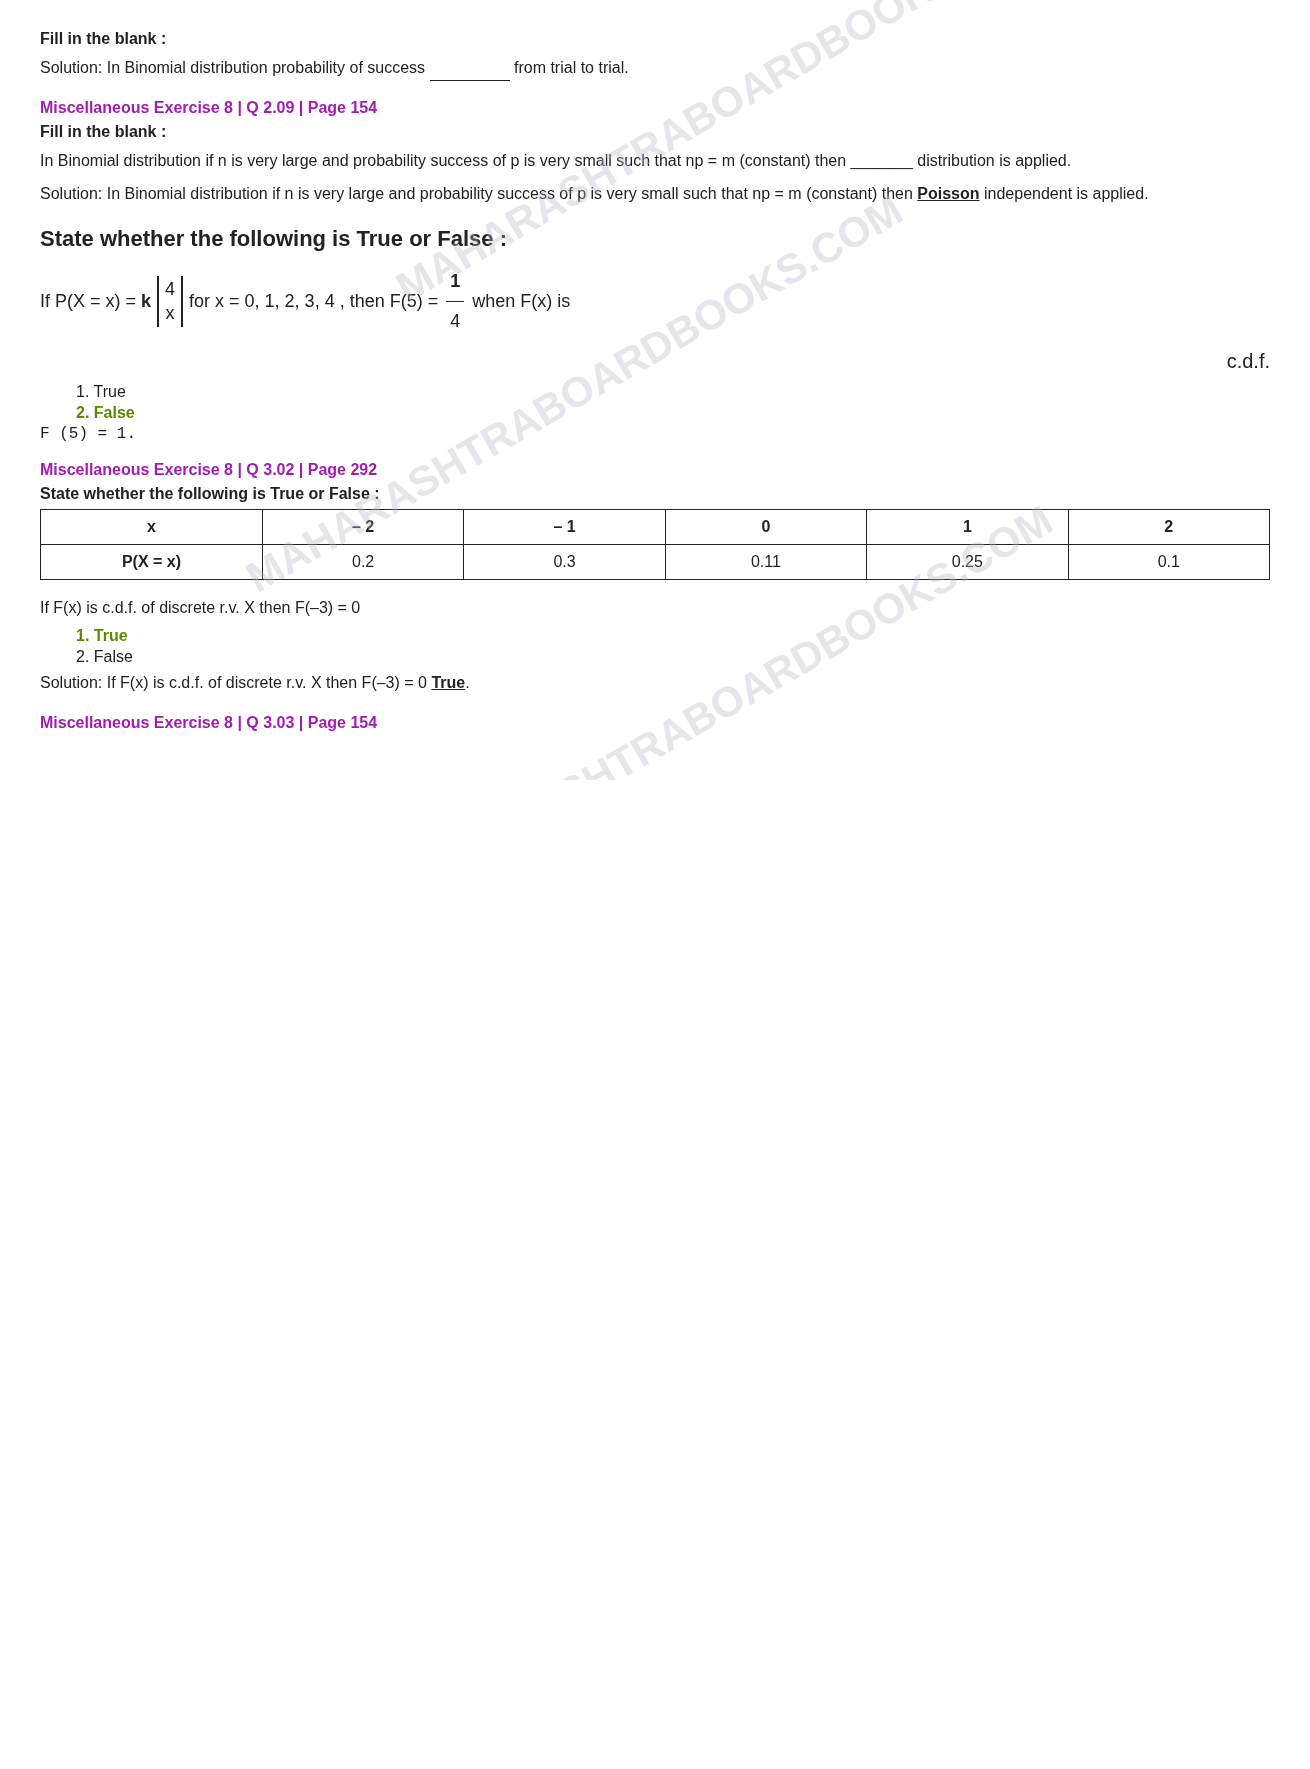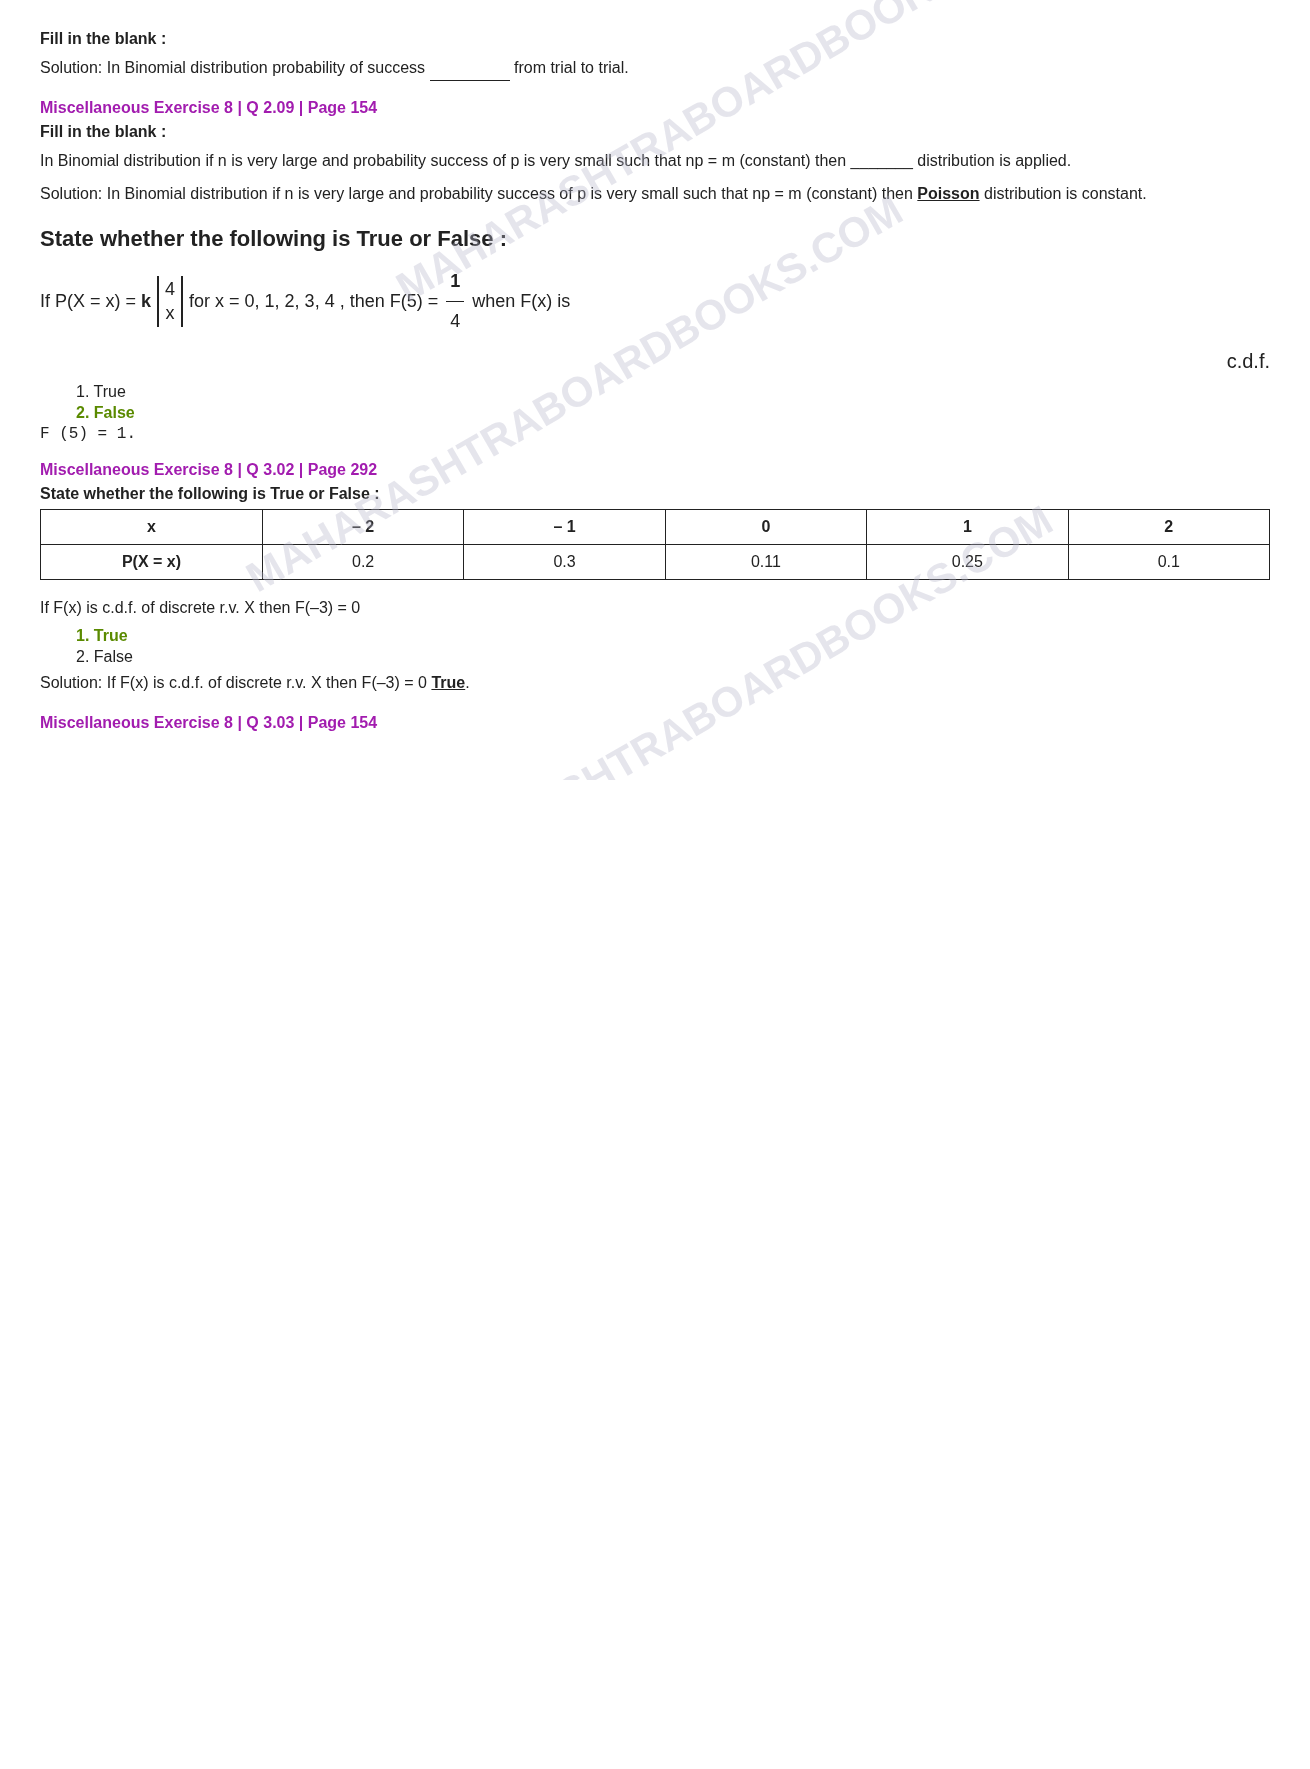--- a/index.html
+++ b/index.html
@@ -159,21 +159,21 @@
   <p class="solution-text">
     <span class="solution-label">Solution:</span><span> In Binomial distribution probability of success </span><span class="underline-blank"></span><span> from trial to trial.</span>
   </p>
 </div>
 
 <div class="section">
   <p class="section-heading">Miscellaneous Exercise 8 | Q 2.09 | Page 154</p>
   <p class="fill-blank-heading">Fill in the blank :</p>
   <p class="body-text">In Binomial distribution if n is very large and probability success of p is very small such that np = m (constant) then _______ distribution is applied.</p>
   <p class="solution-text">
-    <span class="solution-label">Solution:</span><span> In Binomial distribution if n is very large and probability success of p is very small such that np = m (constant) then </span><span class="bold-underline">Poisson</span><span> distribution is constant.</span>
+    <span class="solution-label">Solution:</span><span> In Binomial distribution if n is very large and probability success of p is very small such that np = m (constant) then </span><span class="bold-underline">Poisson</span><span> independent is applied.</span>
   </p>
 </div>
 
 <div class="section">
   <p class="state-heading">State whether the following is True or False :</p>
 
   <div class="math-block">
     <span>If P(X = x) = <strong>k</strong></span>
     <span class="matrix-bracket">
       <span>4</span>

